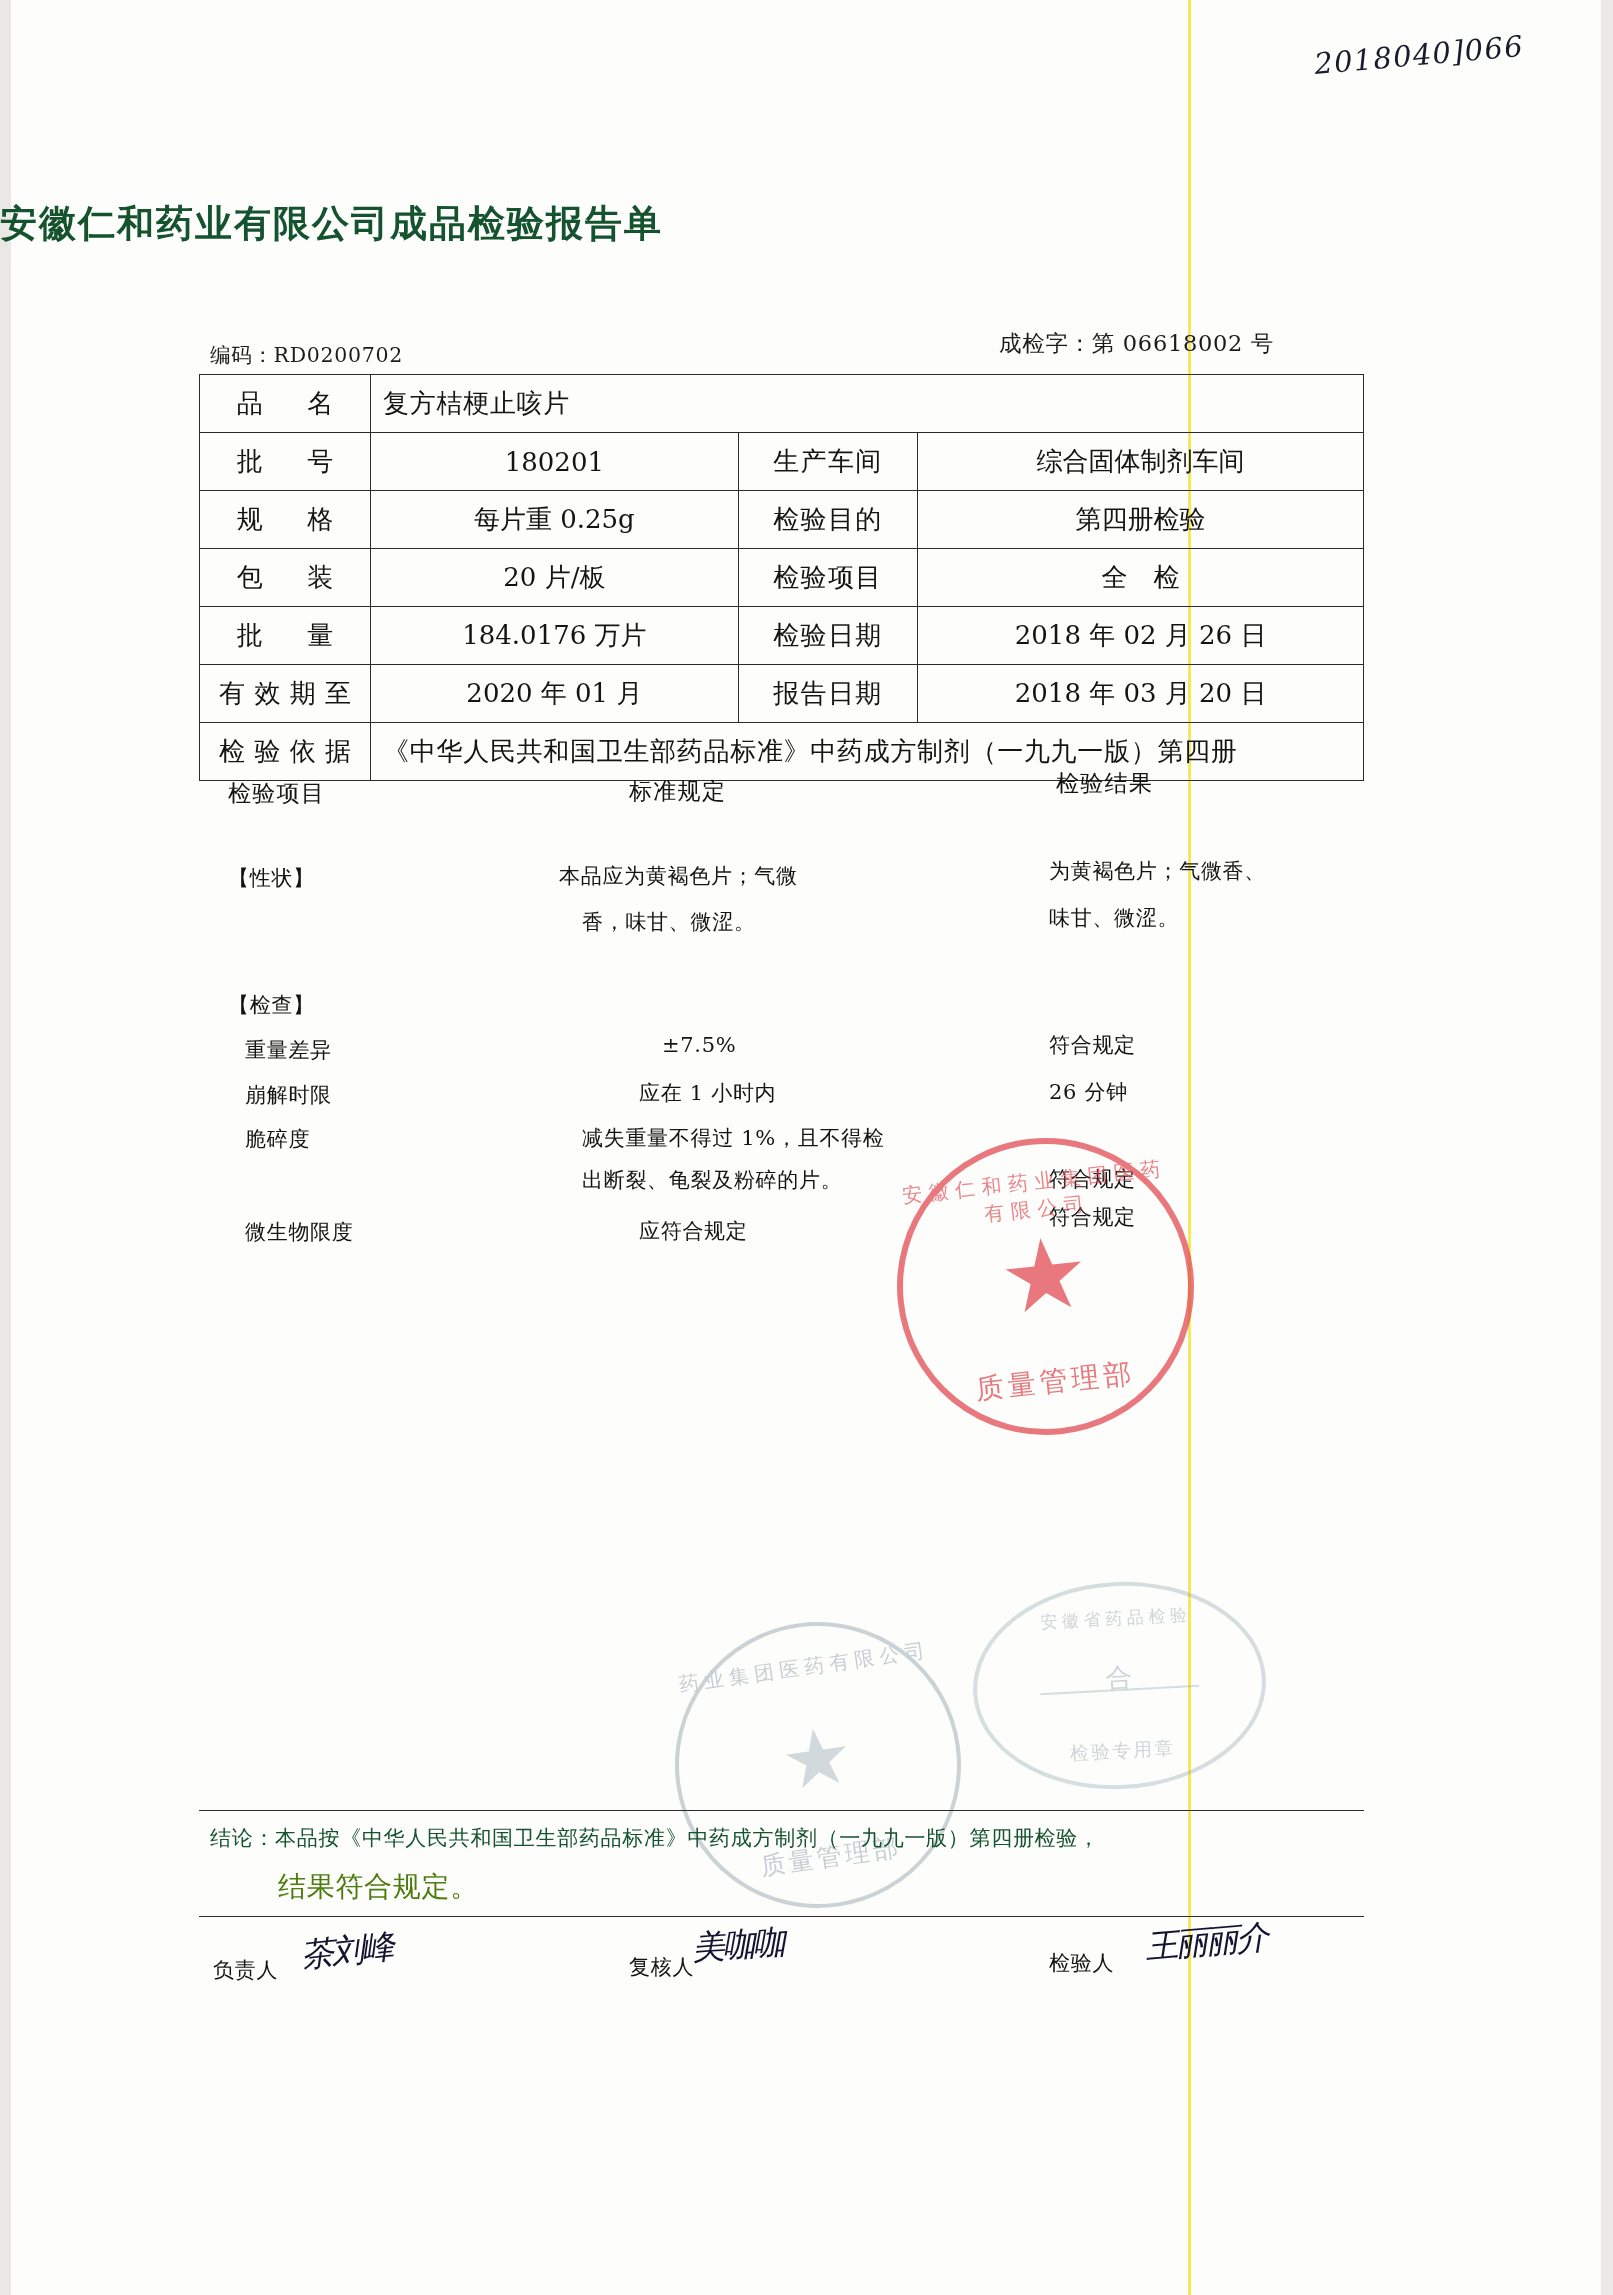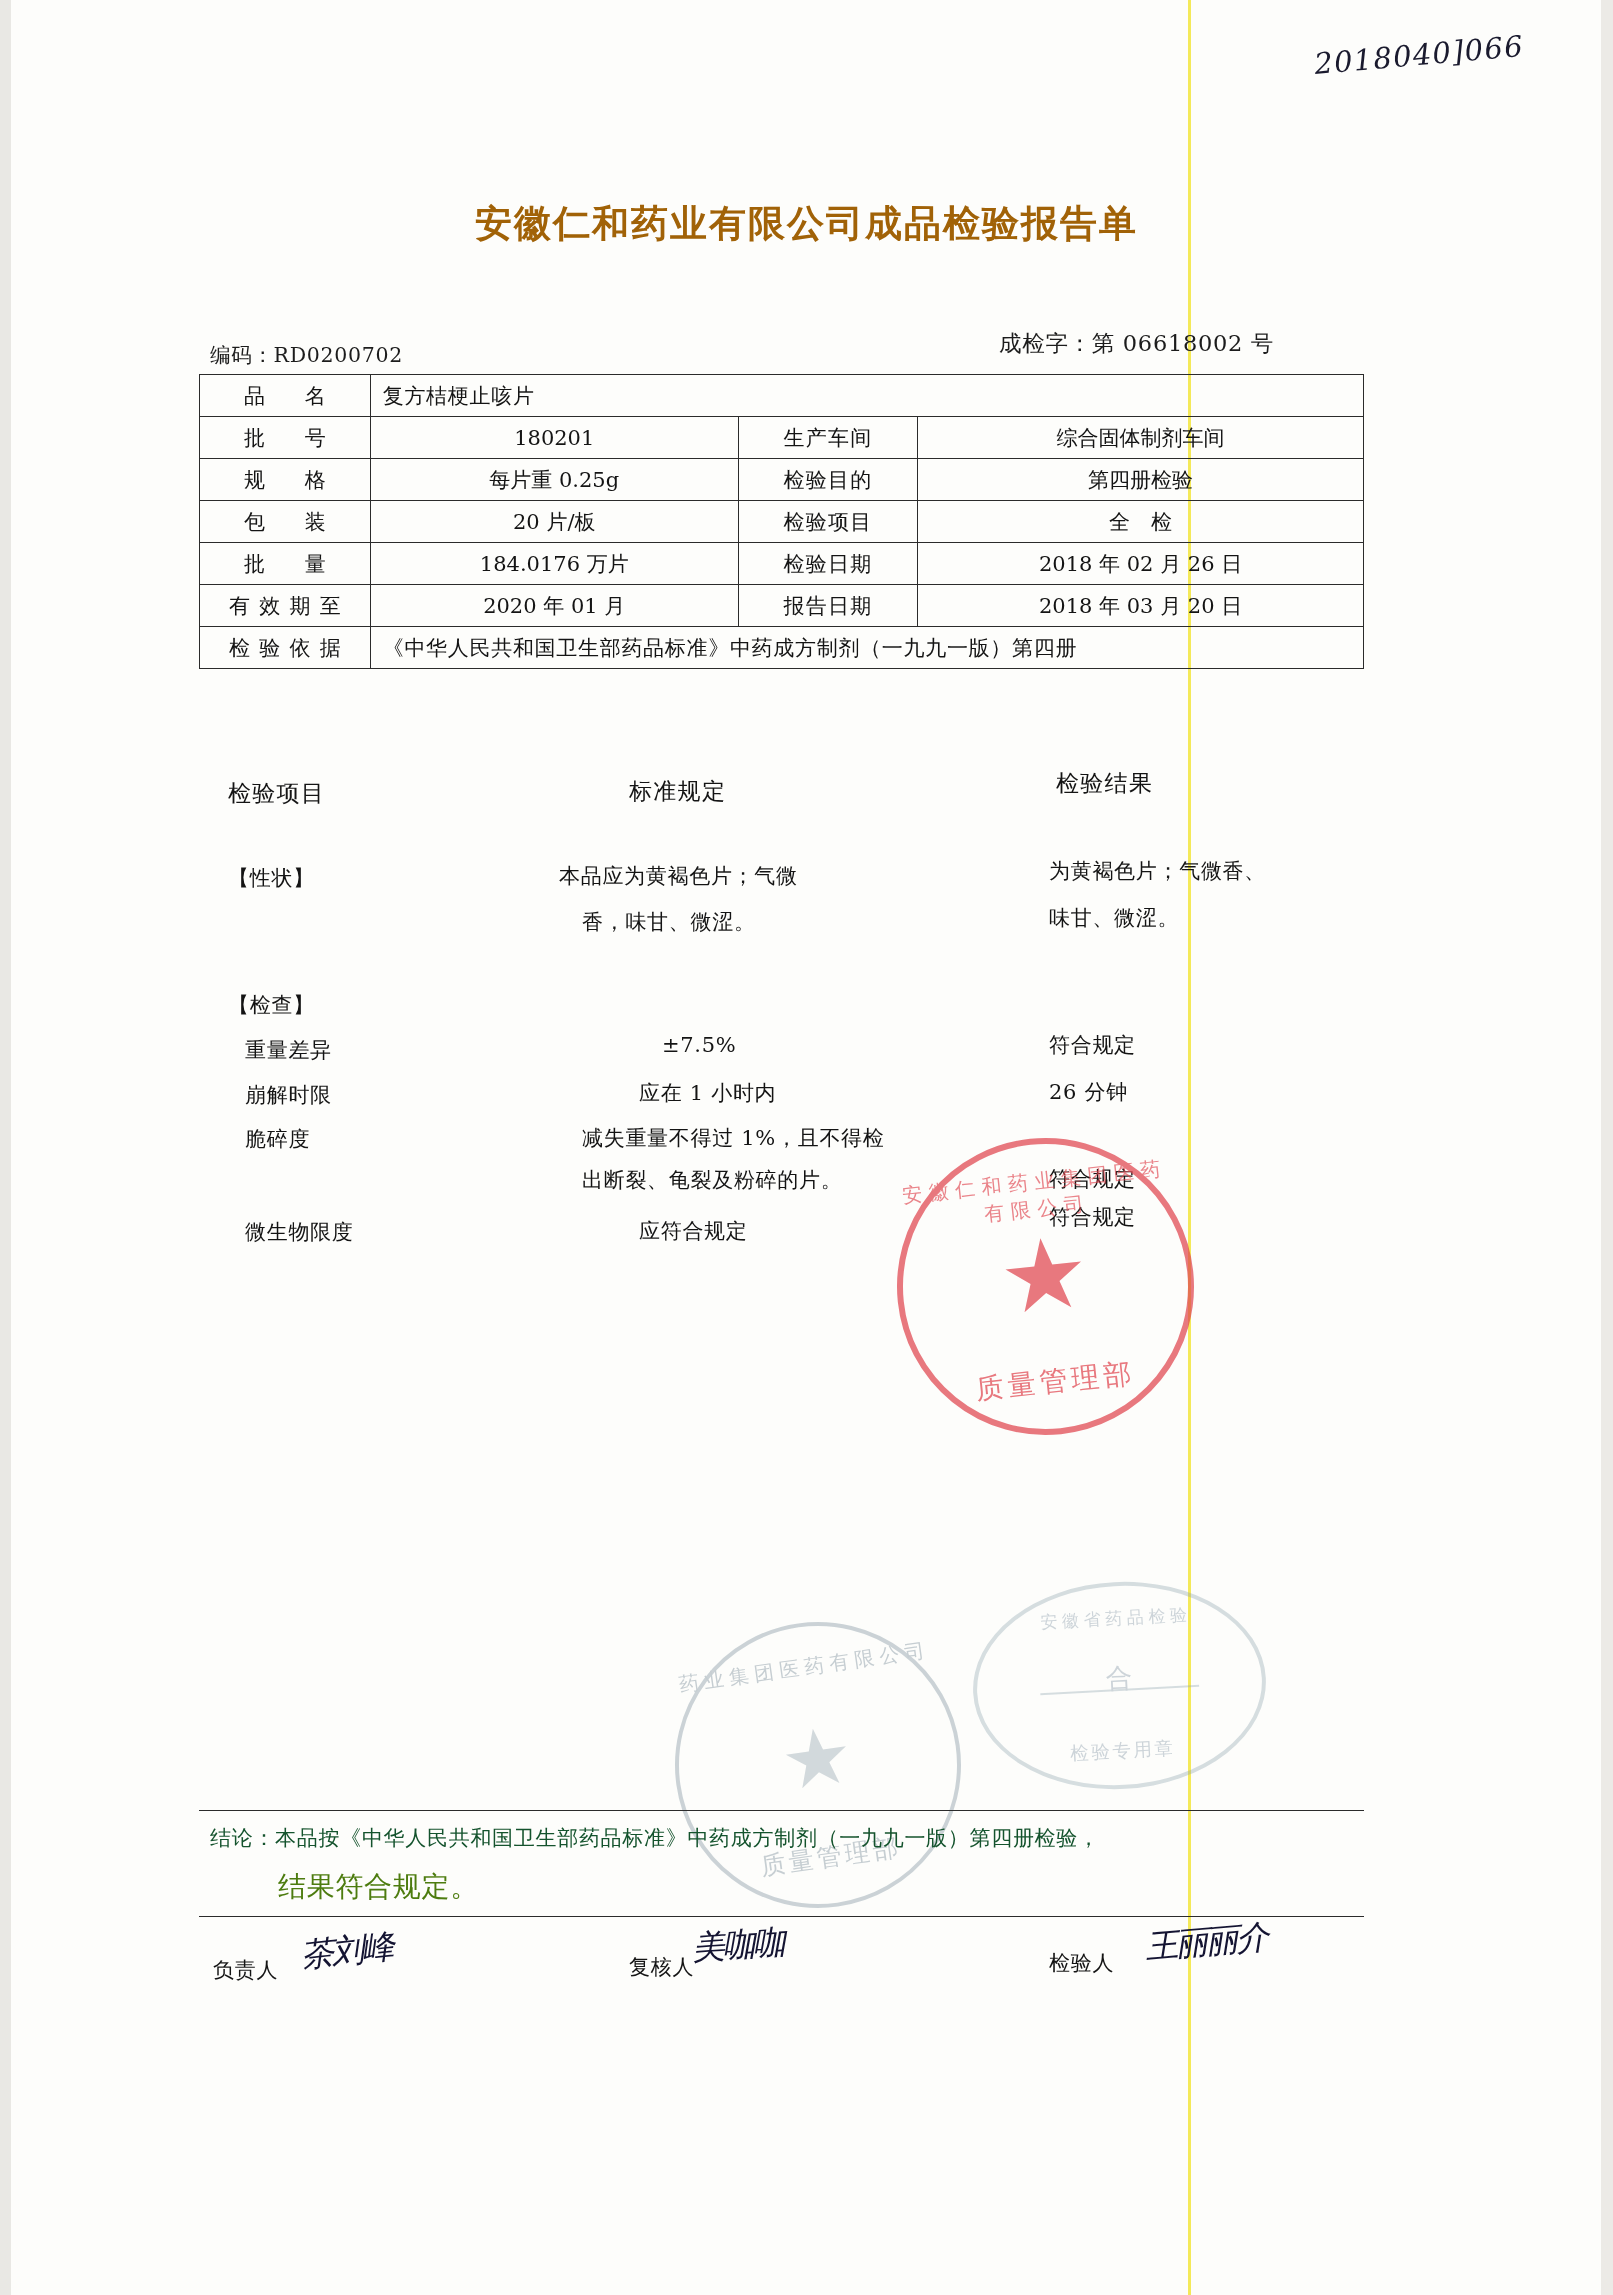--- a/index.html
+++ b/index.html
@@ -43,25 +43,25 @@
     font-size:29px;
     color:#1a1a2e;
     transform:rotate(-5deg);
     letter-spacing:1.3px;
     font-style:italic;
   }
   .doc-title{
     position:absolute;
     left:0; top:199px;
     width:1613px;
-    text-align:center;
+    text-align:left;
     font-family:"DejaVu Serif","Liberation Serif",serif;
     font-size:37px;
     font-weight:bold;
-    color:#a16207;
+    color:#14532d;
     letter-spacing:2px;
   }
   .code-label{
     position:absolute;
     left:210px; top:341px;
     font-family:"DejaVu Serif","Liberation Serif",serif;
     font-size:20.5px;
     color:#1c1c1c;
     letter-spacing:0.7px;
   }
@@ -79,23 +79,23 @@
     position:absolute;
     left:199px; top:374px;
     width:1165px;
     border-collapse:collapse;
     font-family:"DejaVu Serif","Liberation Serif",serif;
     color:#141414;
   }
   .info-table td{
     border:0.7px solid #2b2b2b;
     height:41px;
-    font-size:21px;
+    font-size:26px;
     text-align:center;
-    padding:0 4px;
+    padding:8px 4px;
     white-space:nowrap;
   }
   .info-table td.lbl{
     width:165px;
     letter-spacing:9.3px;
     text-indent:9.3px;
   }
   .info-table td.lbl2{
     width:175px;
     letter-spacing:1.3px;

